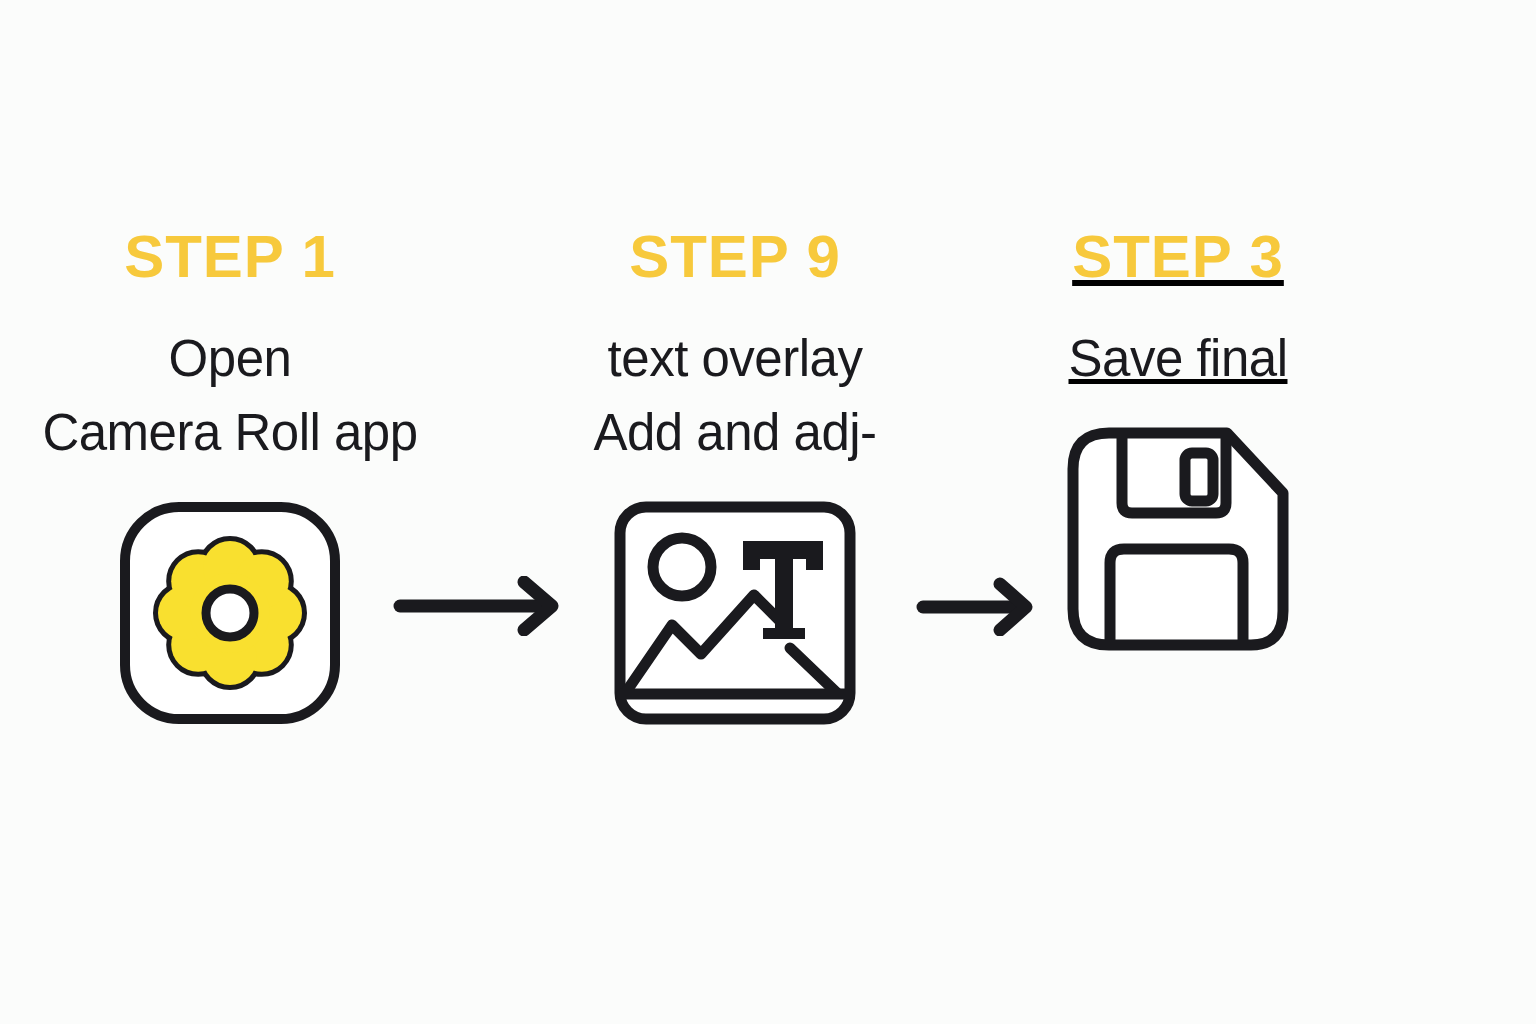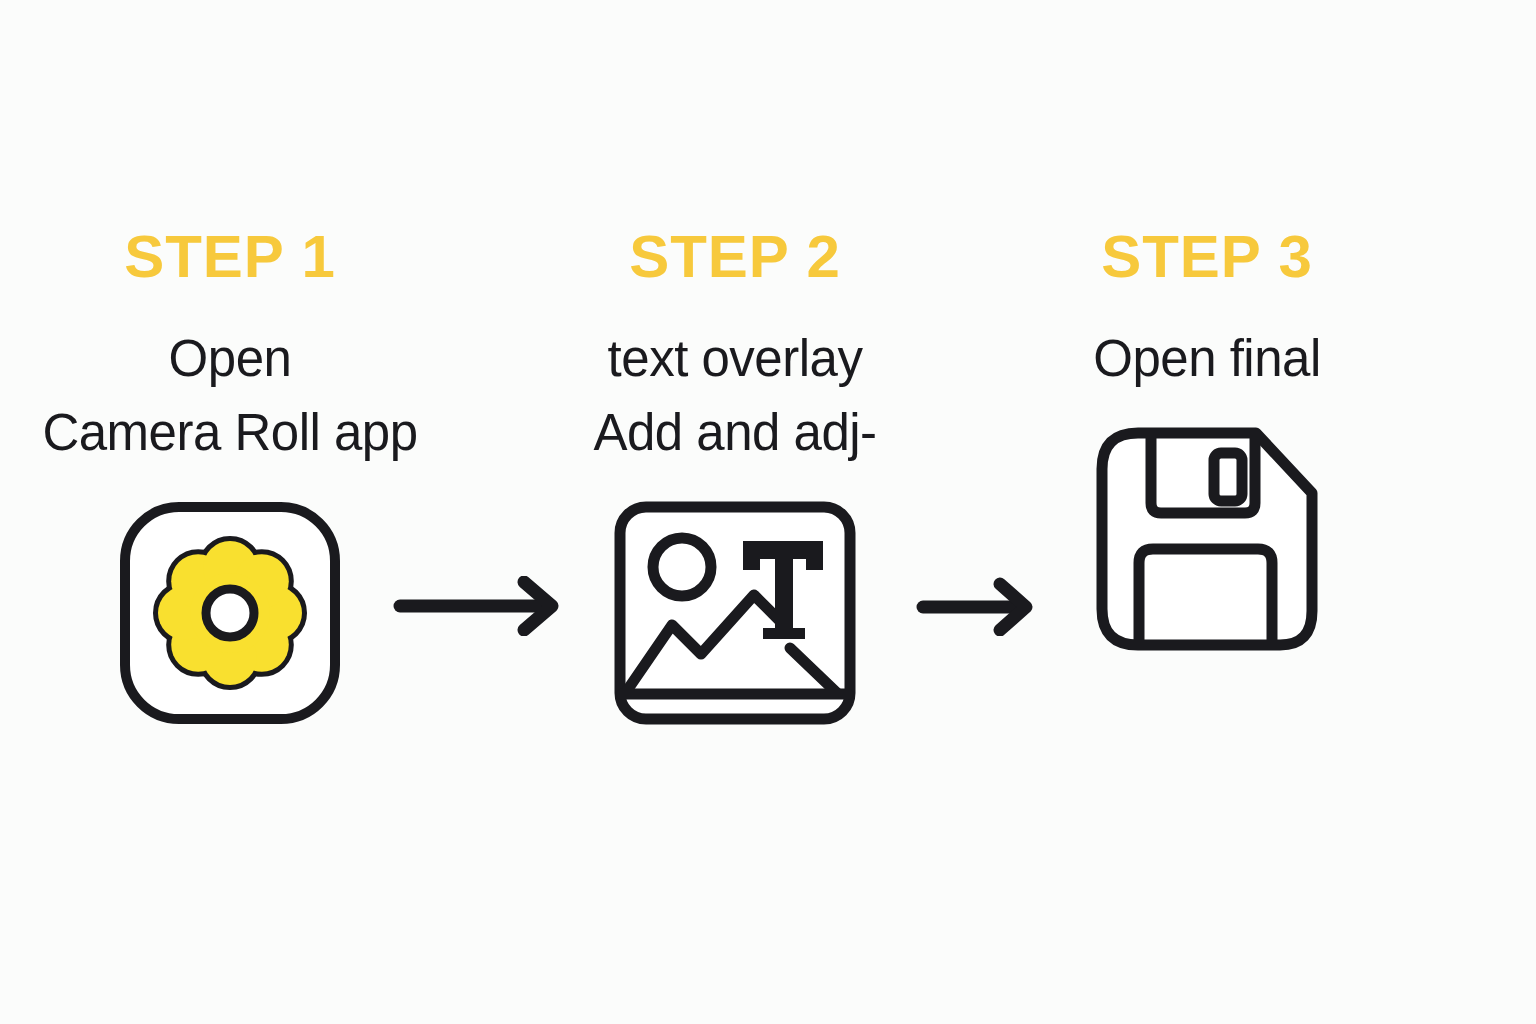--- a/index.html
+++ b/index.html
@@ -18,21 +18,21 @@
     background: var(--background, #FBFCFB);
   }
   .step-col {
     position: absolute;
     top: 226px;
     width: 480px;
     text-align: center;
   }
   .col-1 { left: -10px; }
   .col-2 { left: 495px; }
-  .col-3 { left: 967px; }
+  .col-3 { left: 938px; text-decoration: underline; }
   .step-label {
     font-size: 60px;
     line-height: 62px;
     font-weight: 700;
     letter-spacing: 1px;
     color: var(--step-label-yellow, #F7C93C);
   }
   .step-desc {
     margin-top: 34px;
     font-size: 51px;
@@ -102,21 +102,21 @@
   <div class="arrow arrow-1">
     <svg width="170" height="60" viewBox="0 0 170 60">
       <g stroke="#1A1A1E" stroke-width="13" stroke-linecap="round" stroke-linejoin="round" fill="none">
         <line x1="7" y1="30" x2="155" y2="30"></line>
         <polyline points="131,6 159,30 131,54"></polyline>
       </g>
     </svg>
   </div>
 
   <div class="step-col col-2">
-    <div class="step-label">STEP 2</div>
+    <div class="step-label">STEP 9</div>
     <div class="step-desc">
       <span>text overlay</span>
       <span>Add and adj-</span>
     </div>
     <div class="icon-wrap">
       <svg width="242" height="224" viewBox="0 0 242 224">
         <rect x="6" y="6" width="230" height="212" rx="26" fill="#ffffff" stroke="#1A1A1E" stroke-width="11"></rect>
         <circle cx="68" cy="66" r="29" fill="none" stroke="#1A1A1E" stroke-width="11"></circle>
         <g stroke="#1A1A1E" stroke-width="11" stroke-linecap="round" stroke-linejoin="round" fill="none">
           <polyline points="12,191 58,124 87,153 140,94 165,119"></polyline>
@@ -133,21 +133,21 @@
       <g stroke="#1A1A1E" stroke-width="13" stroke-linecap="round" stroke-linejoin="round" fill="none">
         <line x1="7" y1="31" x2="106" y2="31"></line>
         <polyline points="84,8 110,31 84,54"></polyline>
       </g>
     </svg>
   </div>
 
   <div class="step-col col-3">
     <div class="step-label">STEP 3</div>
     <div class="step-desc">
-      <span>Open final</span>
+      <span>Save final</span>
     </div>
     <div class="icon-wrap">
       <svg width="222" height="224" viewBox="0 0 222 224">
         <path d="M42,6 H160 L216,66 V184 Q216,218 184,218 H42 Q6,218 6,182 V42 Q6,6 42,6 Z" fill="#ffffff" stroke="#1A1A1E" stroke-width="11" stroke-linejoin="round"></path>
         <path d="M55,7 V76 Q55,86 65,86 H149 Q159,86 159,76 V7" fill="none" stroke="#1A1A1E" stroke-width="11" stroke-linejoin="round"></path>
         <rect x="118" y="26" width="28" height="48" rx="7" fill="#ffffff" stroke="#1A1A1E" stroke-width="11"></rect>
         <path d="M43,217 V136 Q43,122 57,122 H162 Q176,122 176,136 V217" fill="none" stroke="#1A1A1E" stroke-width="11" stroke-linejoin="round"></path>
       </svg>
     </div>
   </div>

